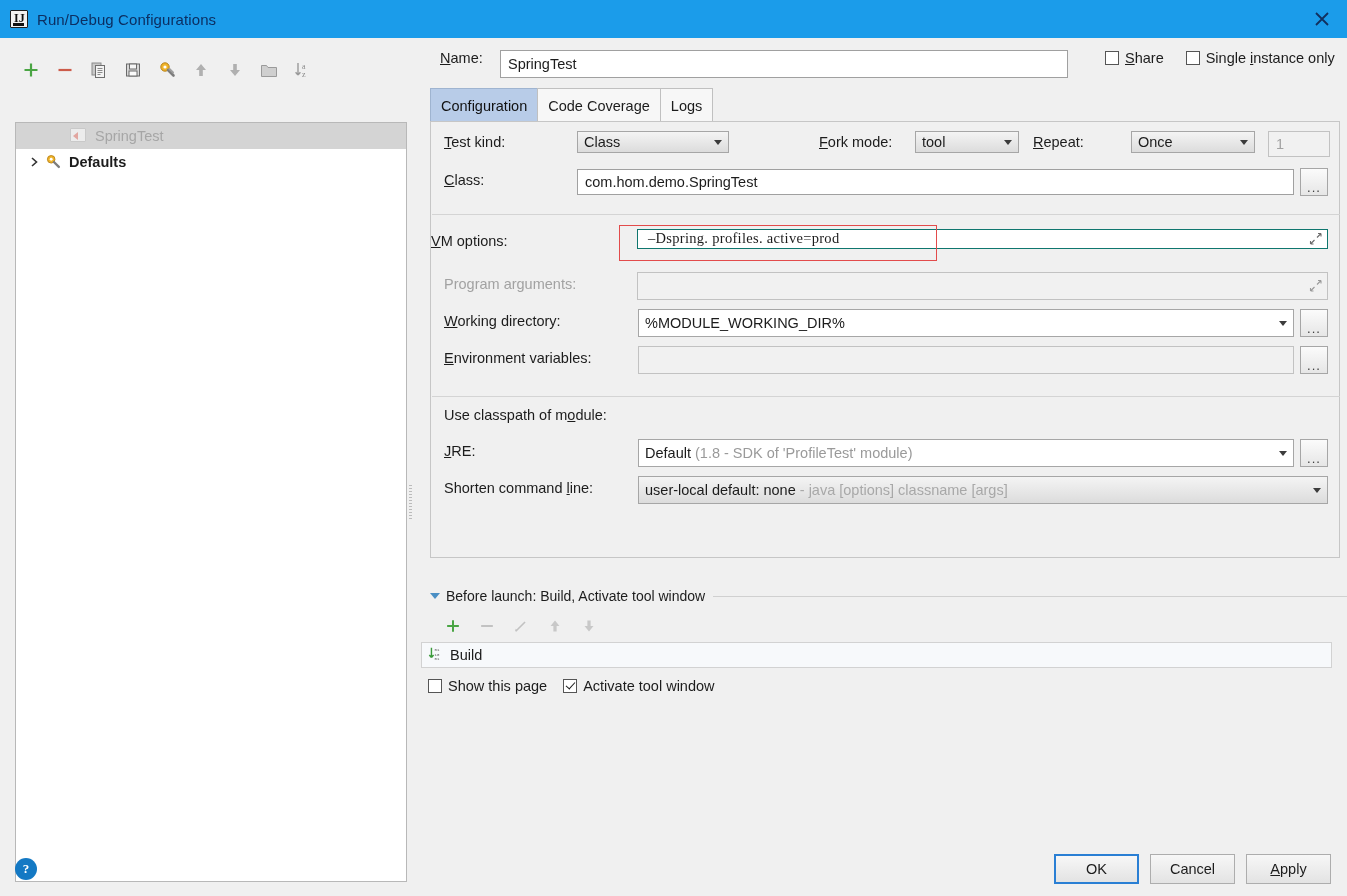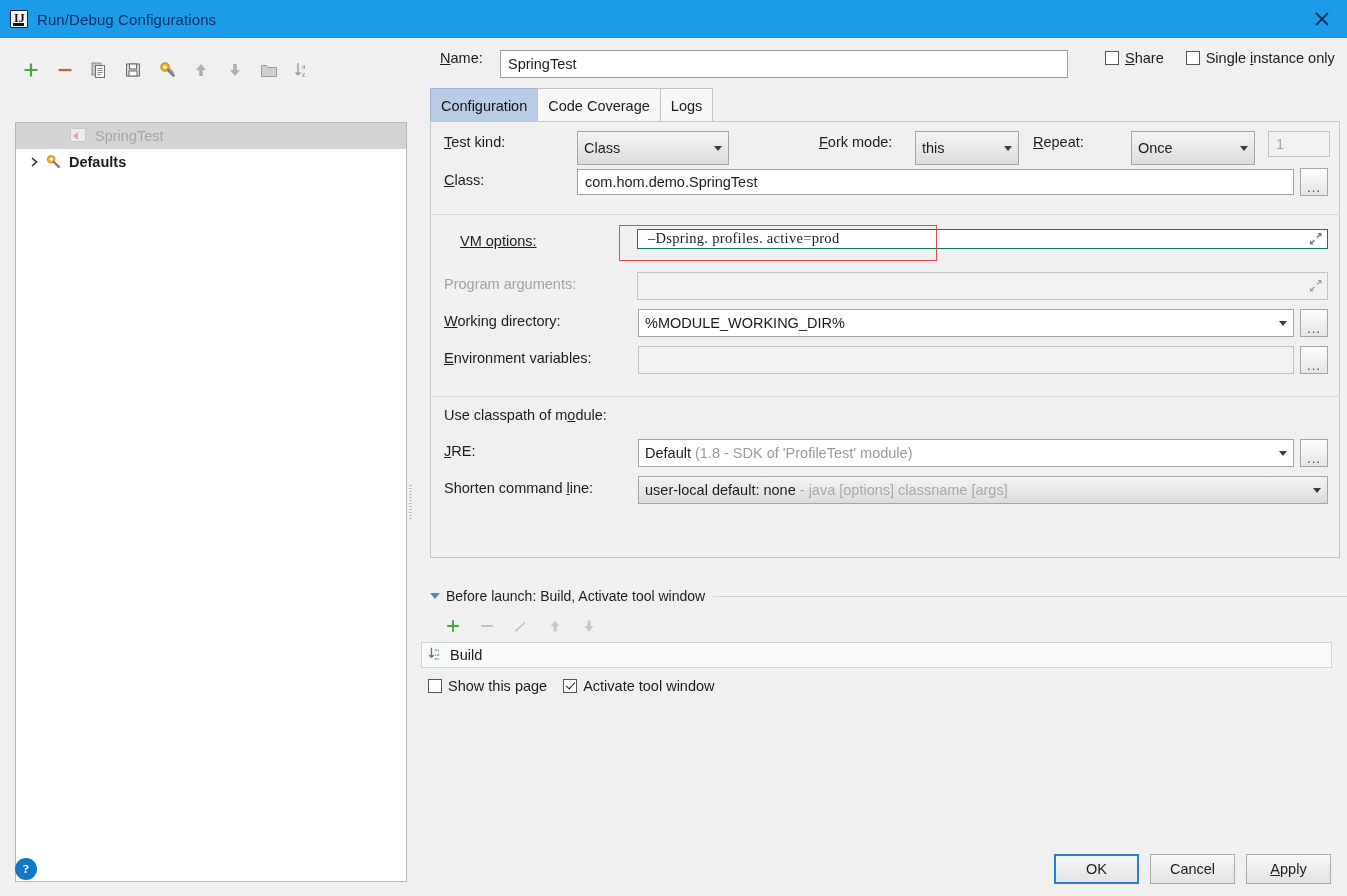--- a/index.html
+++ b/index.html
@@ -164,21 +164,21 @@
     position: absolute; left: 10px; top: 83px; width: 910px; height: 437px;
     background: #f0f0f0; border: 1px solid #c6c6c6;
   }
 
   .row { position: absolute; display: flex; align-items: center; }
   .lbl { font-size: 14.5px; color: #1c1c1c; white-space: nowrap; }
   .lbl.dim { color: #a2a2a2; }
 
   .combo {
     background: linear-gradient(to bottom,#f4f4f4,#dcdcdc);
-    border: 1px solid #a6a6a6; height: 34px;
+    border: 1px solid #a6a6a6; height: 22px;
     display: flex; align-items: center; padding: 0 6px;
     font-size: 14.5px; cursor: default; position: relative;
   }
   .combo .cv { flex: 1; overflow: hidden; white-space: nowrap; }
   .combo.flat { background: #fff; }
   .caret {
     width: 0; height: 0; border-left: 4.5px solid transparent; border-right: 4.5px solid transparent;
     border-top: 5px solid #3c3c3c; margin-left: 6px; flex: none;
   }
 
@@ -410,21 +410,21 @@
       </div>
       <div class="combo" style="position:absolute; left:146px; top:9px; width:152px;">
         <span class="cv">Class</span>
         <span class="caret"></span>
       </div>
 
       <div class="row" style="left:388px; top:12px;">
         <div class="lbl"><u class="mn">F</u>ork mode:</div>
       </div>
       <div class="combo" style="position:absolute; left:484px; top:9px; width:104px;">
-        <span class="cv">this</span>
+        <span class="cv">tool</span>
         <span class="caret"></span>
       </div>
 
       <div class="row" style="left:602px; top:12px;">
         <div class="lbl"><u class="mn">R</u>epeat:</div>
       </div>
       <div class="combo" style="position:absolute; left:700px; top:9px; width:124px;">
         <span class="cv">Once</span>
         <span class="caret"></span>
       </div>
@@ -437,21 +437,21 @@
       </div>
       <div class="txt" style="position:absolute; left:146px; top:47px; width:717px;">
         <span>com.hom.demo.SpringTest</span>
       </div>
       <div class="ellip-btn" style="position:absolute; left:869px; top:46px;">
         <span>...</span>
       </div>
 
       <div class="sep" style="left:1px; top:92px; width:908px;"></div>
 
-      <div class="row" style="left:29px; top:111px;text-decoration:underline;">
+      <div class="row" style="left:0; top:111px;">
         <div class="lbl"><u class="mn">V</u>M options:</div>
       </div>
       <div class="focus-field" style="position:absolute; left:206px; top:107px; width:691px;">
         <span class="ffv">–Dspring. profiles. active=prod</span>
         <span class="expand-ic">
           <svg width="16" height="16" viewBox="0 0 16 16">
             <path d="M9 6.5 L13 2.5 M13 2.5 H10 M13 2.5 V5.5" stroke="#6a6a6a" stroke-width="1.1" fill="none"></path>
             <path d="M6.5 9 L2.5 13 M2.5 13 H5.5 M2.5 13 V10" stroke="#6a6a6a" stroke-width="1.1" fill="none"></path>
           </svg>
         </span>

